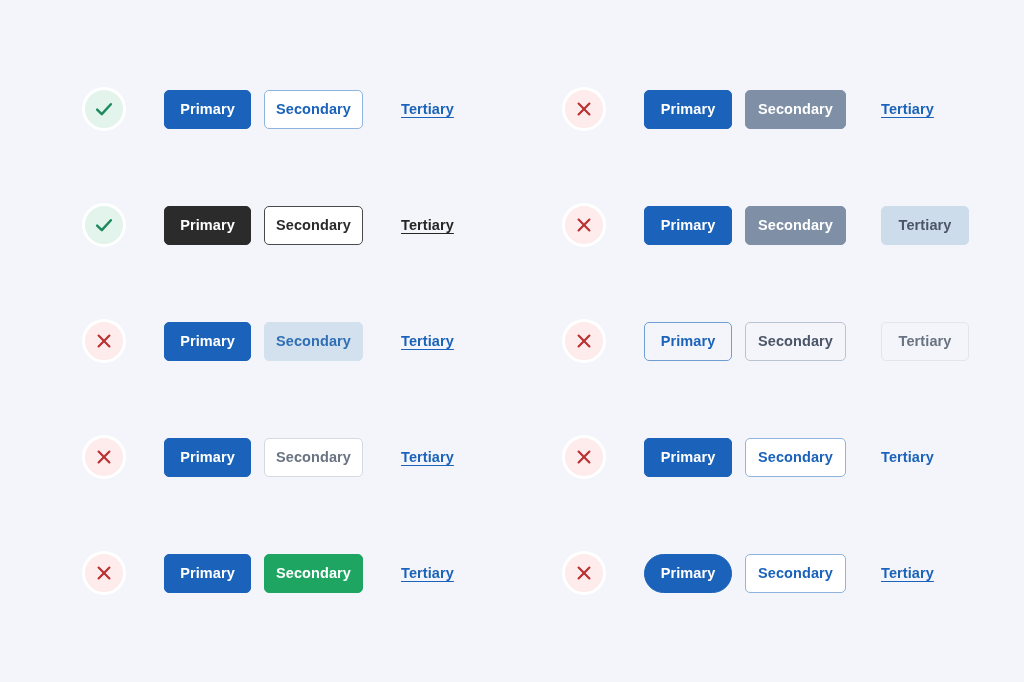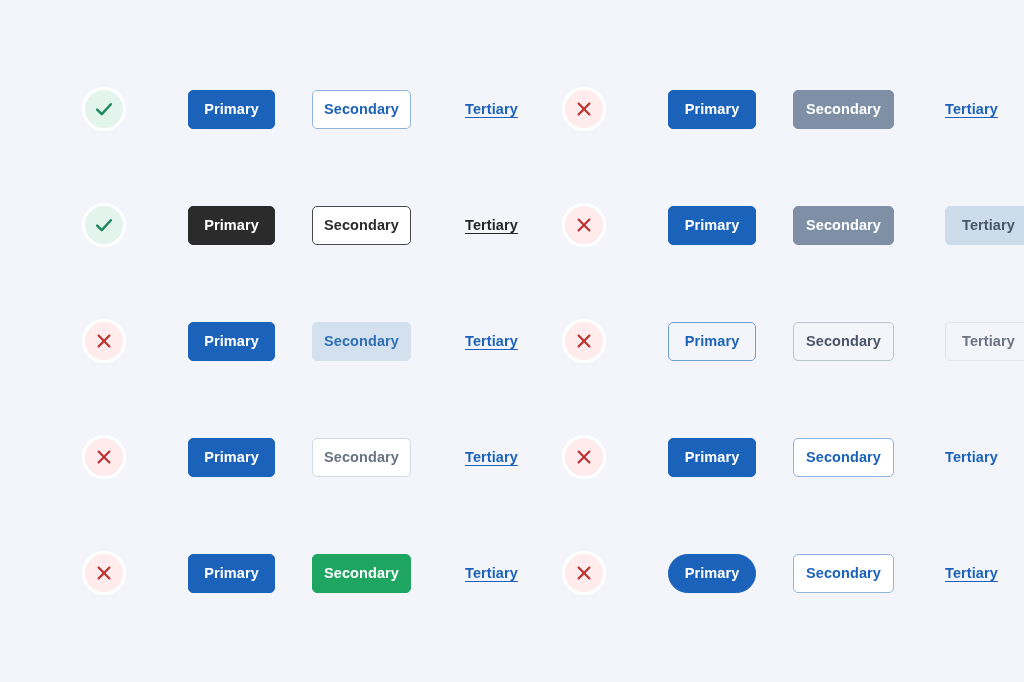--- a/index.html
+++ b/index.html
@@ -27,21 +27,20 @@
     top: 0;
     width: 1024px;
     height: 682px;
   }
 
   .row {
     position: absolute;
     height: 48px;
     display: flex;
     align-items: center;
-    gap: 24px;
   }
   .row.left  { left: 82px;  width: 420px; }
   .row.right { left: 562px; width: 430px; }
 
   
   .r1 { top: 85px;  }
   .r2 { top: 201px; }
   .r3 { top: 317px; }
   .r4 { top: 433px; }
   .r5 { top: 549px; }
@@ -73,21 +72,21 @@
     font-size: 14.5px;
     font-weight: bold;
     border-radius: 5px;
     border: 1px solid transparent;
     white-space: nowrap;
     padding: 0 16px;
     letter-spacing: 0.1px;
     text-decoration: none;
   }
   .slot-primary   { width: 87px;  margin-right: 13px; }
-  .slot-secondary { width: 99px;  margin-right: 0; }
+  .slot-secondary { width: 99px;  margin-right: 8px; }
   .row.right .slot-primary   { width: 88px;  margin-right: 13px; }
   .row.right .slot-secondary { width: 101px; }
 
   .gap-link { margin-left: 30px; }
   .row.right .gap-link { margin-left: 27px; }
 
   
   .link {
     font-size: 14.5px;
     font-weight: bold;

